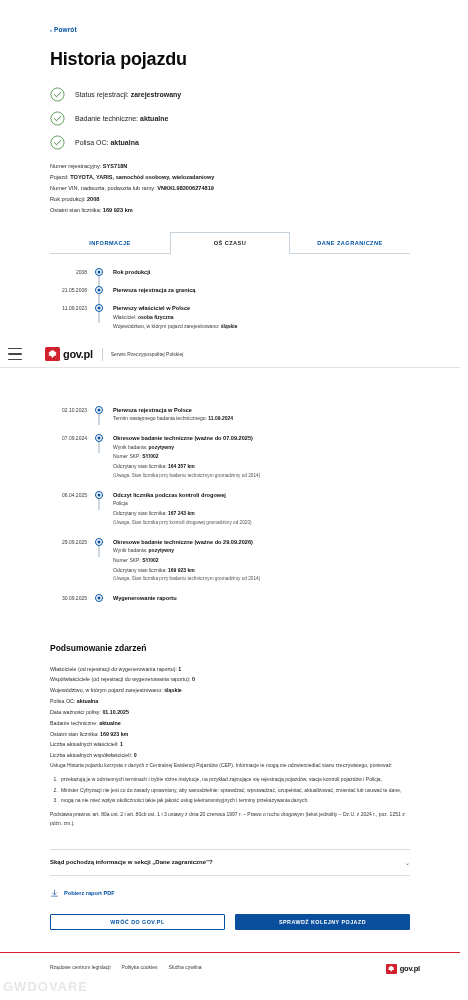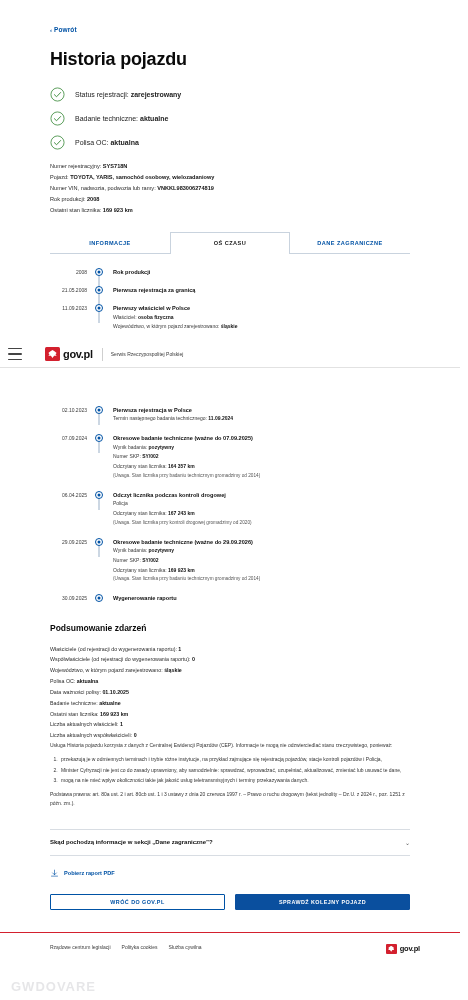--- a/index.html
+++ b/index.html
@@ -199,21 +199,21 @@
   }
   .gov-word { font-size: 11px; font-weight: bold; color: #111; letter-spacing: -.3px; }
   .gov-div { width: 1px; height: 13px; background: #cfcfcf; margin: 0 8px 0 9px; }
   .gov-sub { font-size: 5px; color: #3a3a3a; }
 
   
   .sec-title {
     font-size: 8.5px;
     font-weight: bold;
     color: #0a0a0a;
-    margin-top: 20px;
+    margin-top: 40px;
     margin-bottom: 11px;
   }
   .sum-line { font-size: 5.3px; line-height: 2.05; color: #2c2c2c; }
   .sum-line b { font-weight: bold; color: #111; }
 
   .para { font-size: 5px; line-height: 1.85; color: #333; margin-bottom: 5px; }
   ol.legal { margin: 0 0 5px 0; padding-left: 9px; }
   ol.legal li { font-size: 5px; line-height: 1.85; color: #333; margin-bottom: 1px; padding-left: 2px; }
 
   
@@ -280,21 +280,21 @@
     display:flex; align-items:center; justify-content:center;
   }
   .f-eagle::before {
     content:""; width: 6.5px; height: 6px; background:#fff;
     clip-path: polygon(50% 0%, 72% 17%, 96% 38%, 83% 52%, 96% 72%, 68% 72%, 50% 100%, 32% 72%, 4% 72%, 17% 52%, 4% 38%, 28% 17%);
   }
   .f-word { font-size: 7.5px; font-weight: bold; color: #111; letter-spacing: -.2px; }
 
   .watermark {
     position: absolute;
-    left: 11px;
+    left: 3px;
     bottom: 6px;
     font-size: 13px;
     font-weight: bold;
     letter-spacing: 1px;
     color: rgba(140,140,150,0.22);
     pointer-events: none;
     user-select: none;
   }
 </style>
 </head>

